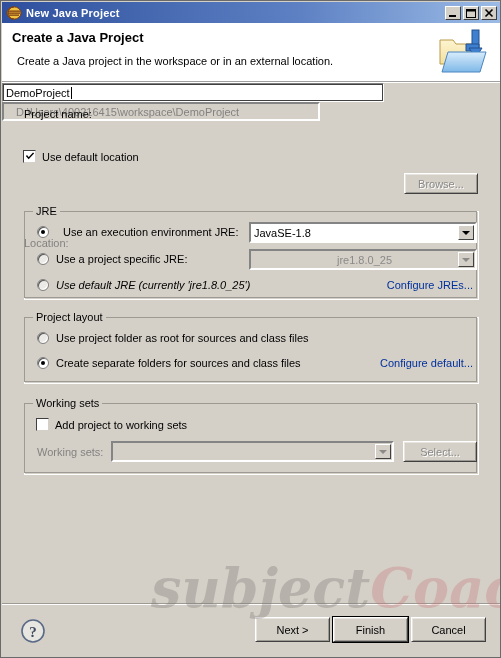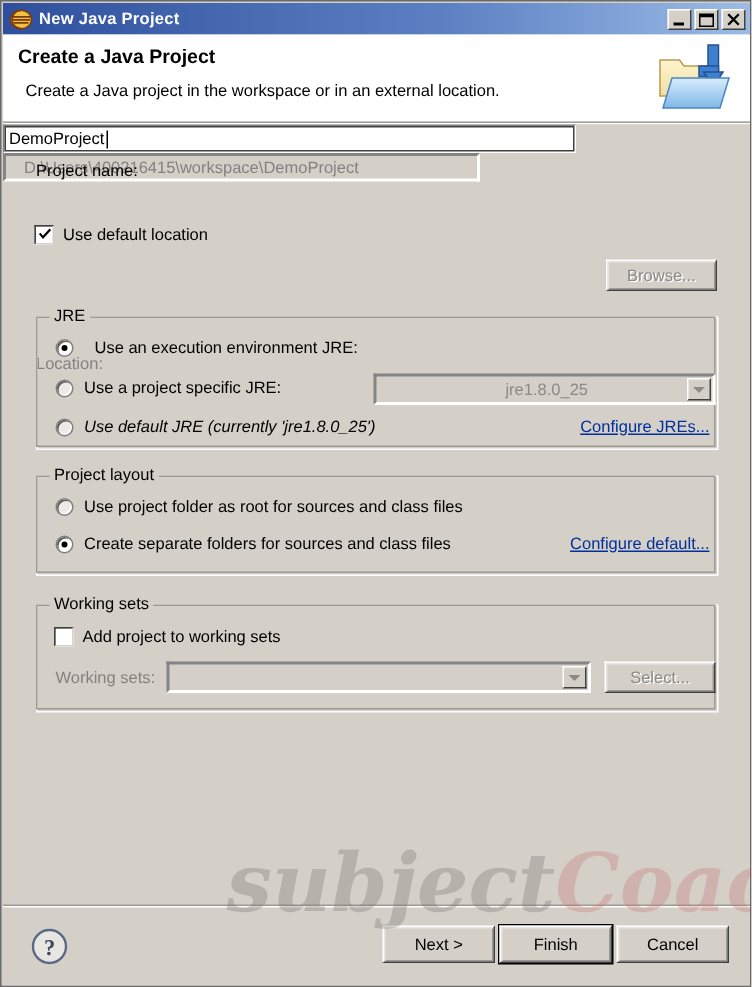--- a/index.html
+++ b/index.html
@@ -275,21 +275,20 @@
     background: #d4d0c8;
     padding: 0 3px;
     font-size: 11px;
     color: #000000;
     z-index: 3;
   }
 
   .link {
     font-size: 11px;
     color: #00309c;
-    text-decoration: underline;
     cursor: pointer;
     white-space: nowrap;
   }
 
   
   #footer {
     position: absolute;
     left: 1px; top: 602px;
     width: 499px; height: 55px;
     background: #d4d0c8;
@@ -418,20 +417,26 @@
     <div class="group" style="left:22px; top:128px; width:455px; height:89px;">
       <span class="gframe"></span>
       <span class="glabel">JRE</span>
 
       <div style="position:absolute; left:12px; top:14px; display:flex; align-items:center; gap:14px;">
         <span class="radio">
             <span class="dot"></span>
           </span>
         <span class="lbl">Use an execution environment JRE:</span>
       </div>
+      <div class="combo" style="position:absolute; left:224px; top:10px; width:228px; height:21px;">
+        <span>JavaSE-1.8</span>
+        <span class="arrowbtn">
+          <span class="tri-down"></span>
+        </span>
+      </div>
 
       <div style="position:absolute; left:12px; top:41px; display:flex; align-items:center; gap:7px;">
         <span class="radio dis"></span>
         <span class="lbl">Use a project specific JRE:</span>
       </div>
       <div class="combo disabled" style="position:absolute; left:224px; top:37px; width:228px; height:21px;">
         <span>jre1.8.0_25</span>
         <span class="arrowbtn">
           <span class="tri-down dis"></span>
         </span>

